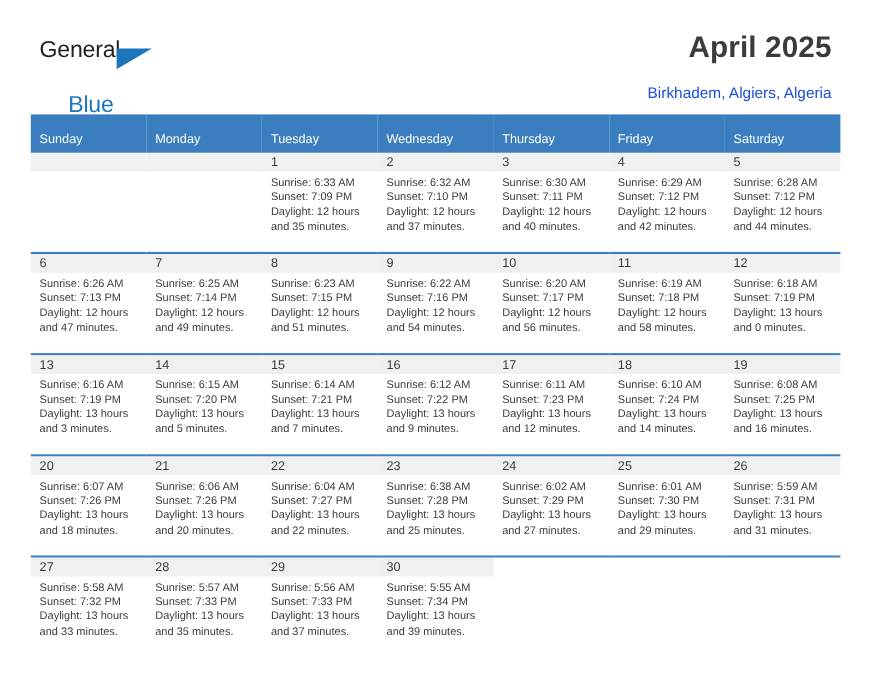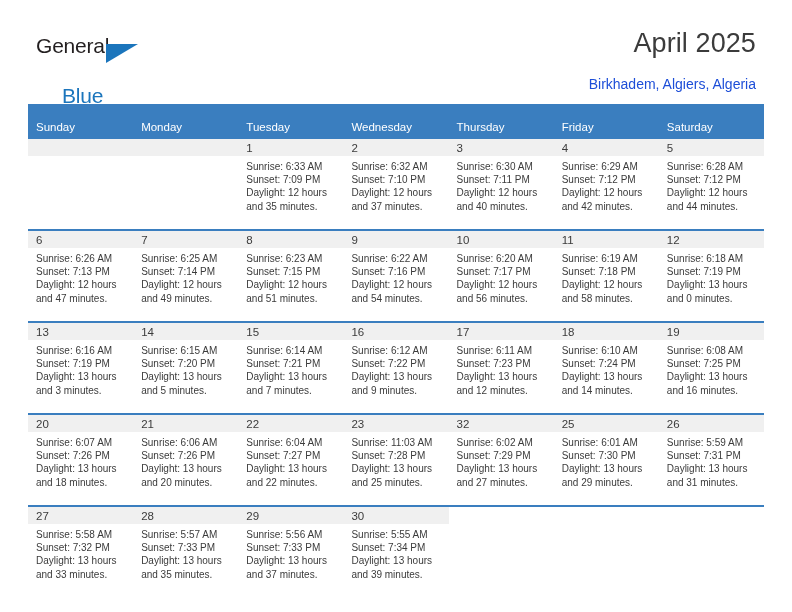--- a/index.html
+++ b/index.html
@@ -64,21 +64,21 @@
     border-left: 32px solid #1b75bc;
     border-bottom: 19px solid transparent;
   }
 
   .title {
     position: absolute;
     right: 36px;
     top: 28px;
     font-size: 27px;
     color: #3b3b3b;
-    font-weight: normal;
+    font-weight: bold;
     letter-spacing: 0.1px;
     text-align: right;
     white-space: nowrap;
   }
   .subtitle {
     position: absolute;
     right: 36px;
     top: 76px;
     font-size: 14px;
     color: #1d4ed8;
@@ -435,30 +435,30 @@
                 <div>Sunset: 7:27 PM</div>
                 <div>Daylight: 13 hours</div>
                 <div>and 22 minutes.</div>
               </div>
             </div>
           </td>
           <td>
             <div class="cell">
               <div class="daynum-band">23</div>
               <div class="info">
-                <div>Sunrise: 11:03 AM</div>
+                <div>Sunrise: 6:38 AM</div>
                 <div>Sunset: 7:28 PM</div>
                 <div>Daylight: 13 hours</div>
                 <div>and 25 minutes.</div>
               </div>
             </div>
           </td>
           <td>
             <div class="cell">
-              <div class="daynum-band">32</div>
+              <div class="daynum-band">24</div>
               <div class="info">
                 <div>Sunrise: 6:02 AM</div>
                 <div>Sunset: 7:29 PM</div>
                 <div>Daylight: 13 hours</div>
                 <div>and 27 minutes.</div>
               </div>
             </div>
           </td>
           <td>
             <div class="cell">

